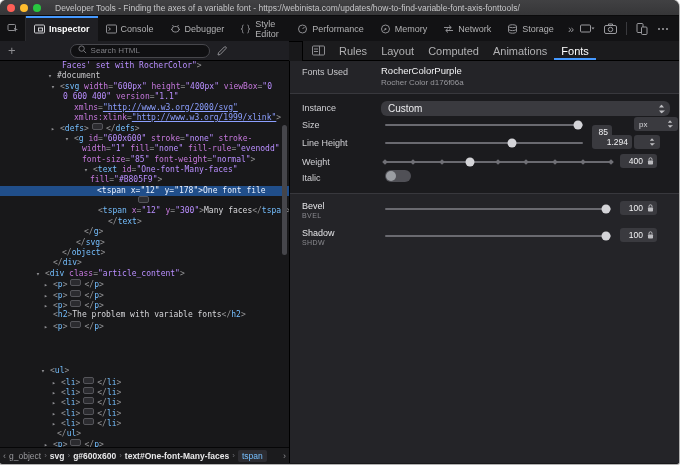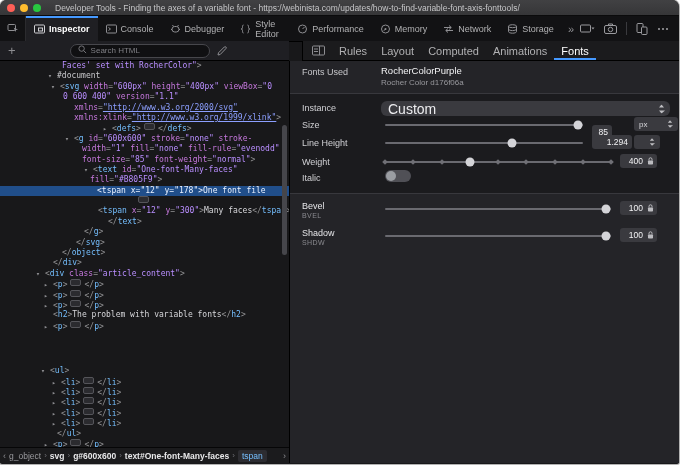--- a/index.html
+++ b/index.html
@@ -55,21 +55,21 @@
 
   
   #fonts{position:absolute;left:289px;top:61px;width:390px;height:402px;background:#1b1b1e;border-left:1px solid #000;box-sizing:border-box;font-size:9px;color:#d0d0d4}
   .fsec-h{position:absolute;left:0;top:0;width:100%;height:33px;background:#242428;border-bottom:1px solid #38383d;box-sizing:border-box}
   .fsec-a{position:absolute;left:0;top:132px;width:100%;height:270px;background:#242428;border-top:1px solid #38383d;box-sizing:border-box}
   .fulabel{position:absolute;left:12px;top:6px;color:#c6c6ca}
   .fname{position:absolute;left:91px;top:4px;color:#f2f2f4;font-size:9.5px}
   .fmeta{position:absolute;left:91px;top:17px;color:#98989d;font-size:8px}
   .flabel{position:absolute;left:12px;color:#d0d0d4}
   .ftag{position:absolute;left:12px;color:#8a8a8f;font-size:7px;letter-spacing:.4px}
-  .fselect{position:absolute;left:91px;right:9px;top:40px;height:15px;background:#3a3a3f;border-radius:6px;color:#ececef;font-size:14px;display:flex;align-items:center;padding:0 18px 0 7px;box-sizing:border-box}
+  .fselect{position:absolute;left:91px;right:9px;top:40px;height:15px;background:#3a3a3f;border-radius:6px;color:#ececef;font-size:10px;display:flex;align-items:center;padding:0 18px 0 7px;box-sizing:border-box}
   .stepper{position:absolute;right:5px;top:50%;transform:translateY(-50%);color:#c0c0c4;display:flex}
   .track{position:absolute;height:2px;background:#6a6a70;border-radius:1px}
   .thumb{position:absolute;top:50%;width:9px;height:9px;background:#d4d4d8;border-radius:50%;transform:translate(-50%,-50%)}
   .tick{position:absolute;top:50%;width:4px;height:4px;background:#707076;transform:translate(-50%,-50%) rotate(45deg)}
   .vbox{position:absolute;height:14px;background:#3a3a3f;border-radius:3px;color:#f2f2f4;font-size:8.5px;display:flex;align-items:center;justify-content:flex-end;padding:0 4px;box-sizing:border-box}
   .vbox.haslock{padding-right:14px}
   .locki{position:absolute;right:3px;top:50%;transform:translateY(-50%);color:#bcbcc0;display:flex}
   .ubox{position:absolute;height:14px;background:#3a3a3f;border-radius:3px;color:#d8d8dc;font-size:8px;display:flex;align-items:center;padding:0 16px 0 5px;box-sizing:border-box}
   .toggle{position:absolute;left:95px;top:109px;width:26px;height:12px;border-radius:6px;background:#505056}
   .knob{position:absolute;left:1px;top:1px;width:10px;height:10px;border-radius:50%;background:#9a9da2}
@@ -232,21 +232,21 @@
       </div>
   </div>
 
   <div id="markup">
       <div class="line" style="padding-left: 62px;"><span class="sg-v">Faces' set with RocherColor"</span><span class="sg-p">&gt;</span></div>
       <div class="line" style="padding-left: 48px;"><span class="tw">▾</span><span class="sg-doc">#document</span></div>
       <div class="line" style="padding-left: 51px;"><span class="tw">▾</span><span class="sg-p">&lt;</span><span class="sg-t">svg</span><span class="sg-a"> width</span><span class="sg-p">=</span><span class="sg-v">"600px"</span><span class="sg-a"> height</span><span class="sg-p">=</span><span class="sg-v">"400px"</span><span class="sg-a"> viewBox</span><span class="sg-p">=</span><span class="sg-v">"0</span></div>
       <div class="line" style="padding-left: 63px;"><span class="sg-v">0 600 400"</span><span class="sg-a"> version</span><span class="sg-p">=</span><span class="sg-v">"1.1"</span></div>
       <div class="line" style="padding-left: 74px;"><span class="sg-a">xmlns</span><span class="sg-p">=</span><span class="sg-vl">"http://www.w3.org/2000/svg"</span></div>
       <div class="line" style="padding-left: 74px;"><span class="sg-a">xmlns:xlink</span><span class="sg-p">=</span><span class="sg-vl">"http://www.w3.org/1999/xlink"</span><span class="sg-p">&gt;</span></div>
-      <div class="line" style="padding-left: 103px;"><span class="tw">▸</span><span class="sg-p">&lt;</span><span class="sg-t">defs</span><span class="sg-p">&gt;</span><span class="box"></span><span class="sg-p">&lt;/</span><span class="sg-t">defs</span><span class="sg-p">&gt;</span></div>
+      <div class="line" style="padding-left: 51px;"><span class="tw">▸</span><span class="sg-p">&lt;</span><span class="sg-t">defs</span><span class="sg-p">&gt;</span><span class="box"></span><span class="sg-p">&lt;/</span><span class="sg-t">defs</span><span class="sg-p">&gt;</span></div>
       <div class="line" style="padding-left: 65px;"><span class="tw">▾</span><span class="sg-p">&lt;</span><span class="sg-t">g</span><span class="sg-a"> id</span><span class="sg-p">=</span><span class="sg-v">"600x600"</span><span class="sg-a"> stroke</span><span class="sg-p">=</span><span class="sg-v">"none"</span><span class="sg-a"> stroke-</span></div>
       <div class="line" style="padding-left: 82px;"><span class="sg-a">width</span><span class="sg-p">=</span><span class="sg-v">"1"</span><span class="sg-a"> fill</span><span class="sg-p">=</span><span class="sg-v">"none"</span><span class="sg-a"> fill-rule</span><span class="sg-p">=</span><span class="sg-v">"evenodd"</span></div>
       <div class="line" style="padding-left: 82px;"><span class="sg-a">font-size</span><span class="sg-p">=</span><span class="sg-v">"85"</span><span class="sg-a"> font-weight</span><span class="sg-p">=</span><span class="sg-v">"normal"</span><span class="sg-p">&gt;</span></div>
       <div class="line" style="padding-left: 84px;"><span class="tw">▾</span><span class="sg-p">&lt;</span><span class="sg-t">text</span><span class="sg-a"> id</span><span class="sg-p">=</span><span class="sg-v">"One-font-Many-faces"</span></div>
       <div class="line" style="padding-left: 90px;"><span class="sg-a">fill</span><span class="sg-p">=</span><span class="sg-v">"#B805F9"</span><span class="sg-p">&gt;</span></div>
       <div class="line sel" style="padding-left: 97px;"><span class="sg-p">&lt;</span><span class="sg-t">tspan</span><span class="sg-a"> x</span><span class="sg-p">=</span><span class="sg-v">"12"</span><span class="sg-a"> y</span><span class="sg-p">=</span><span class="sg-v">"178"</span><span class="sg-p">&gt;</span><span class="sg-x">One font file</span></div>
       <div class="line" style="padding-left: 135px;"><span class="box"></span></div>
       <div class="line" style="padding-left: 98px;"><span class="sg-p">&lt;</span><span class="sg-t">tspan</span><span class="sg-a"> x</span><span class="sg-p">=</span><span class="sg-v">"12"</span><span class="sg-a"> y</span><span class="sg-p">=</span><span class="sg-v">"300"</span><span class="sg-p">&gt;</span><span class="sg-x">Many faces</span><span class="sg-p">&lt;/</span><span class="sg-t">tspan</span><span class="sg-p">&gt;</span></div>
       <div class="line" style="padding-left: 108px;"><span class="sg-p">&lt;/</span><span class="sg-t">text</span><span class="sg-p">&gt;</span></div>
       <div class="line" style="padding-left: 84px;"><span class="sg-p">&lt;/</span><span class="sg-t">g</span><span class="sg-p">&gt;</span></div>

